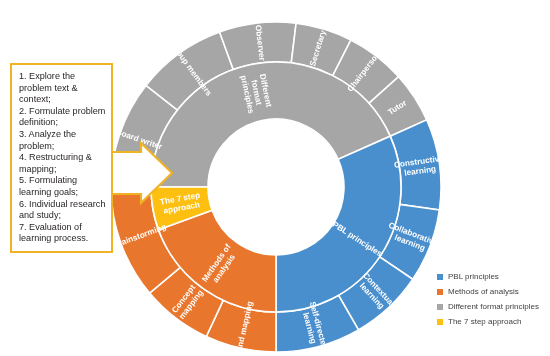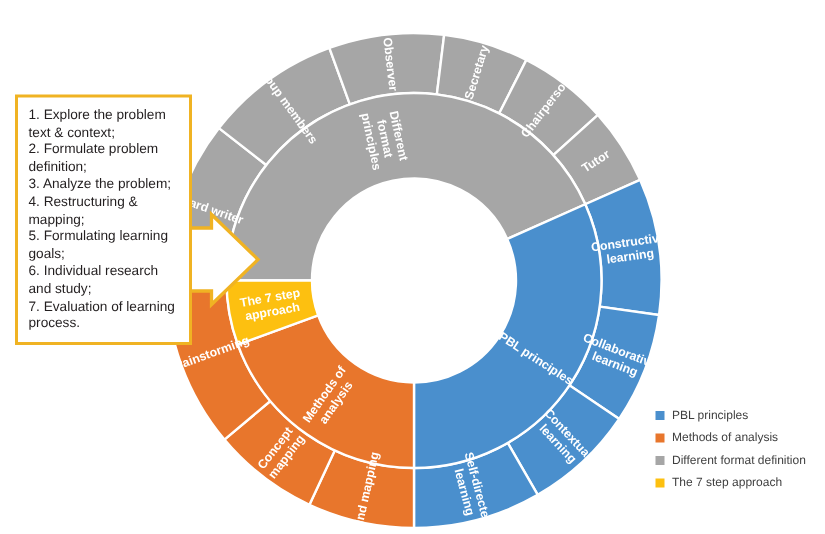--- a/index.html
+++ b/index.html
@@ -21,21 +21,21 @@
     font-weight:600;
     text-anchor:middle;
     dominant-baseline:middle;
     paint-order:stroke;
   }
 
   
   #callout{
     position:absolute;
     left:10px;top:63px;
-    width:118px;
+    width:103px;
     box-sizing:border-box;
     border:2px solid #f0b323;
     background:#ffffff;
     padding:6px 5px 6px 7px;
     z-index:5;
   }
   #callout .line{
     font-size:9.1px;
     line-height:11.6px;
     color:#231f20;
@@ -131,21 +131,21 @@
     <div class="legend-row">
       <span class="legend-swatch" style="background: rgb(74, 143, 205);"></span>
       <span class="legend-text">PBL principles</span>
     </div>
     <div class="legend-row">
       <span class="legend-swatch" style="background: rgb(232, 118, 44);"></span>
       <span class="legend-text">Methods of analysis</span>
     </div>
     <div class="legend-row">
       <span class="legend-swatch" style="background: rgb(166, 166, 166);"></span>
-      <span class="legend-text">Different format definition</span>
+      <span class="legend-text">Different format principles</span>
     </div>
     <div class="legend-row">
       <span class="legend-swatch" style="background: rgb(253, 192, 16);"></span>
       <span class="legend-text">The 7 step approach</span>
     </div>
   </div>
 
 </div>
 
 </body></html>

